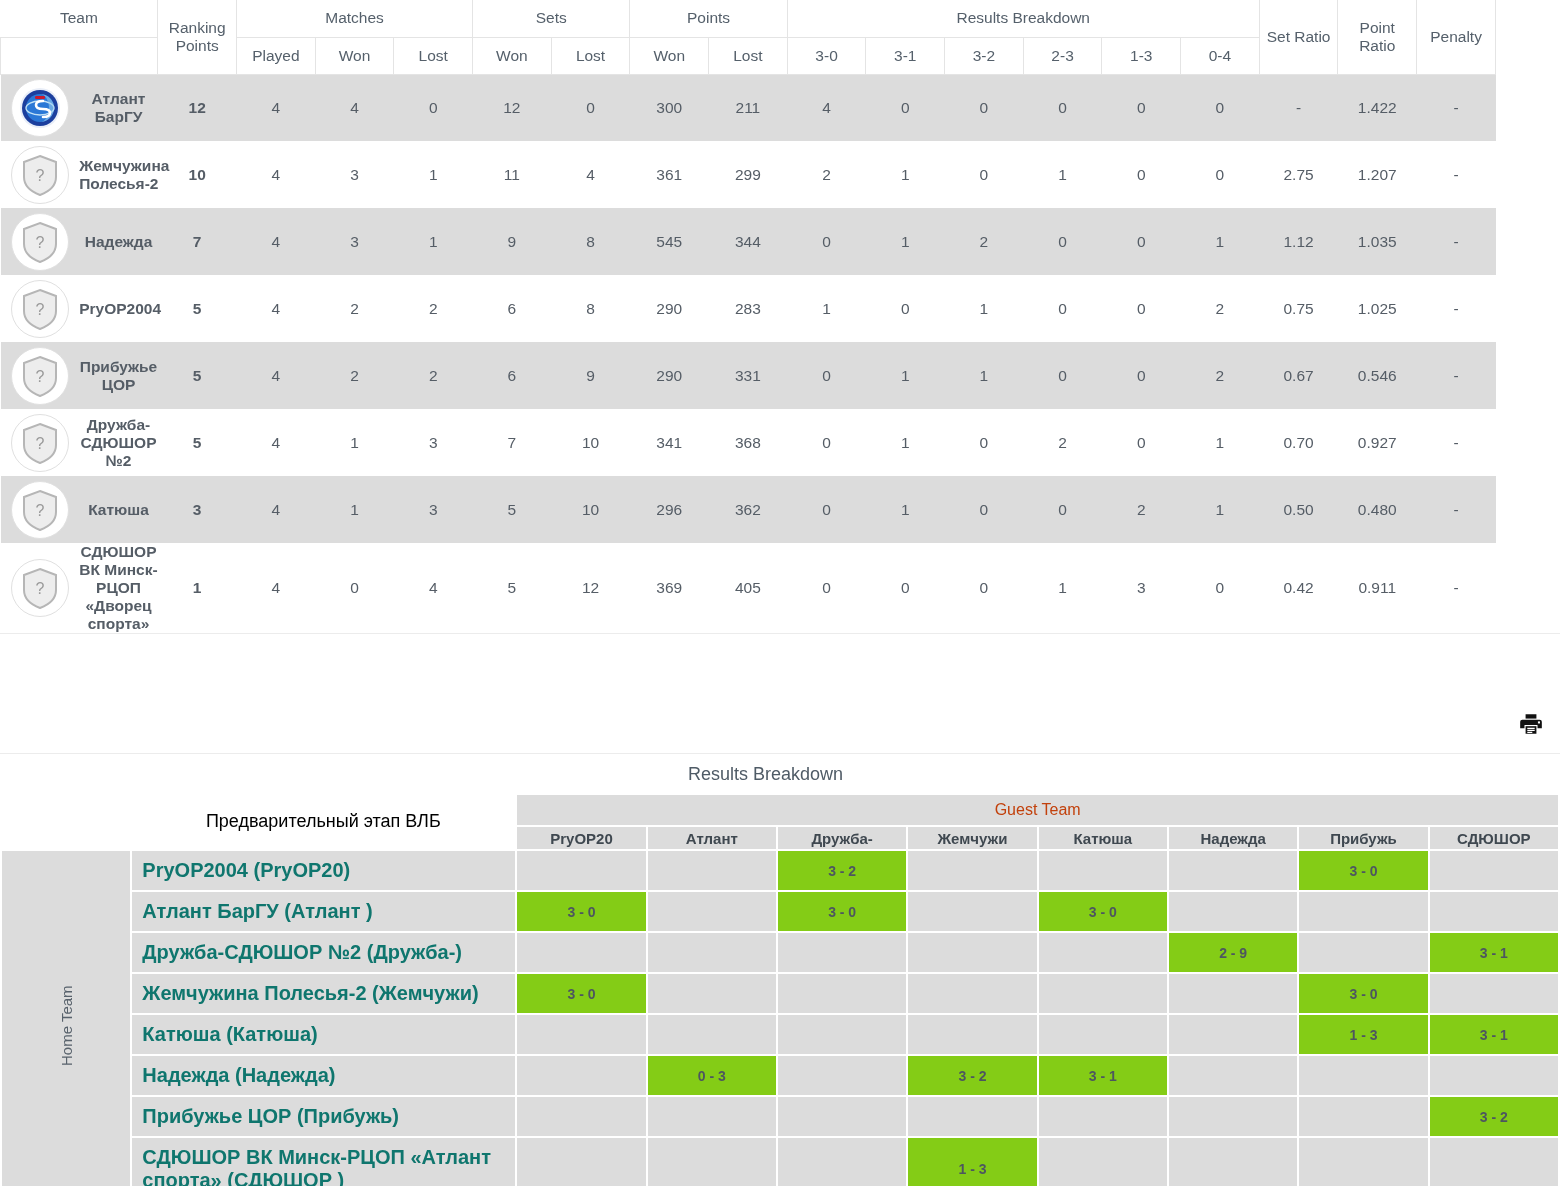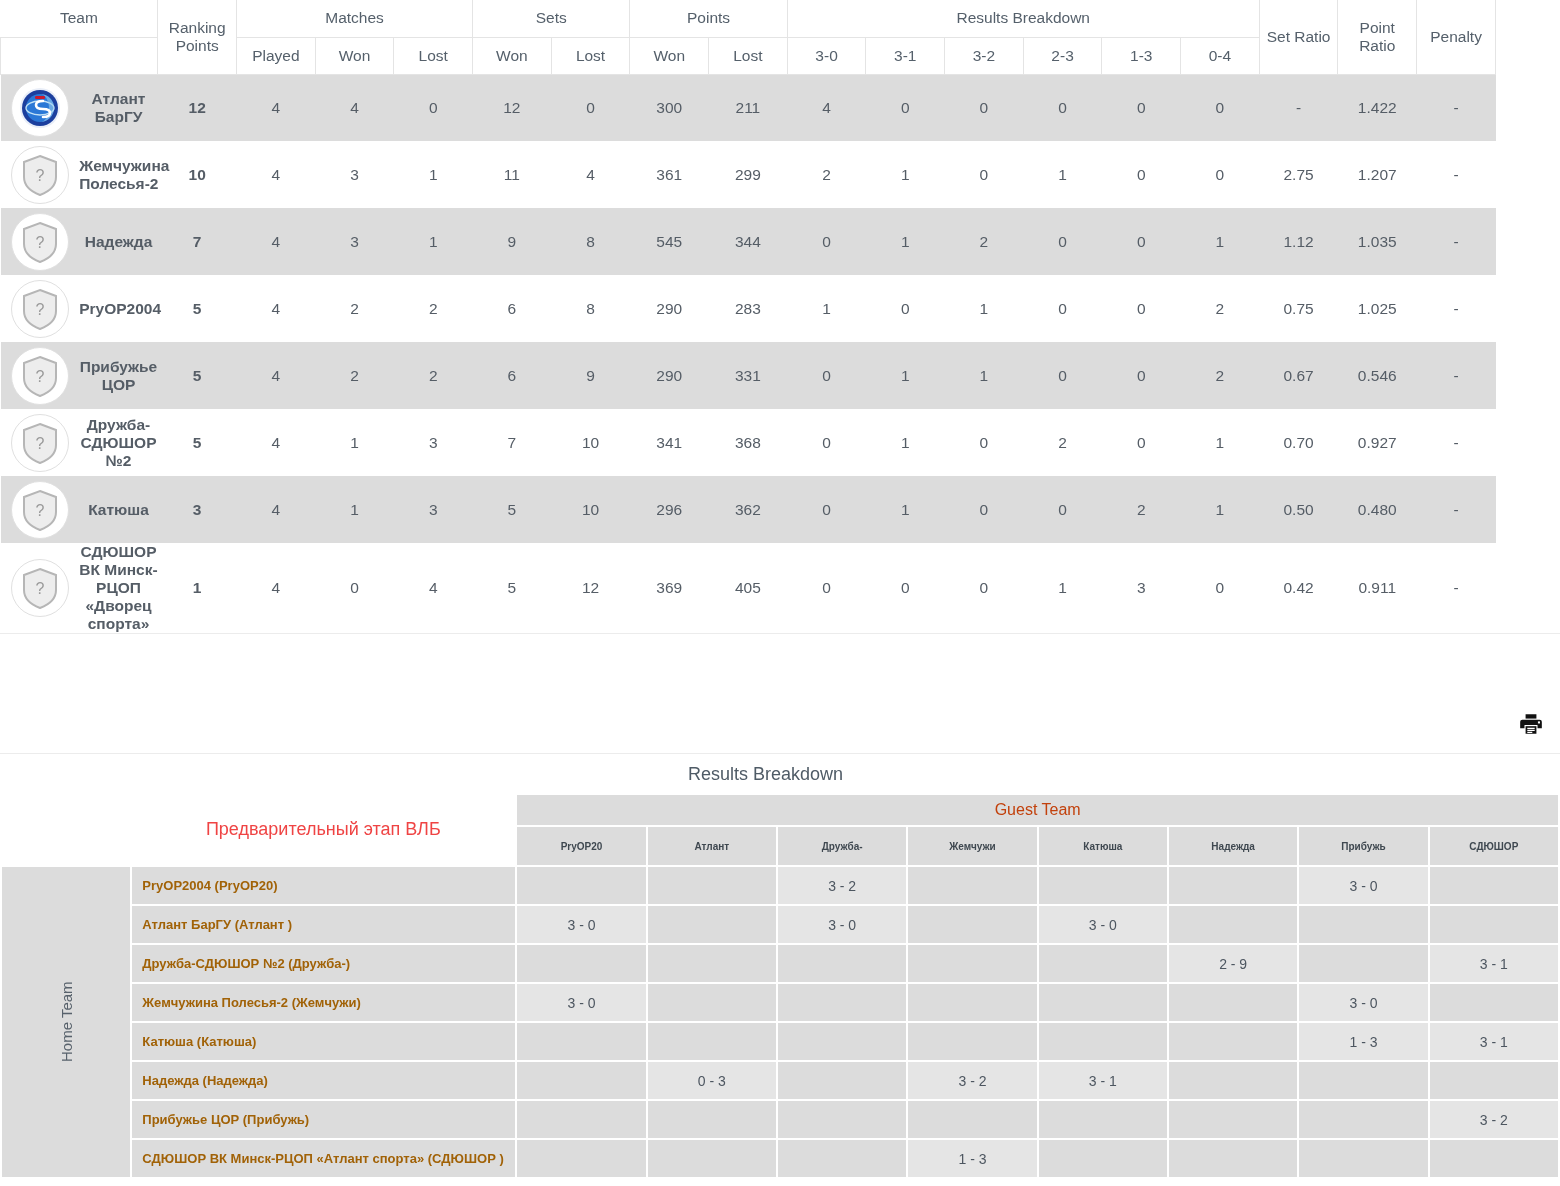--- a/index.html
+++ b/index.html
@@ -113,59 +113,59 @@
     text-align: center;
     white-space: normal;
     height: 110px;
     margin: 0 auto;
   }
   .stage-cell {
     width: 385px;
     background: #ffffff;
     text-align: center;
     font-size: 18px;
-    color: #ef4444;
+    color: #000000;
     vertical-align: middle;
     border: none !important;
   }
   .guest-hdr {
     background: #dcdcdc;
     text-align: center;
     font-size: 16px;
     font-weight: 400;
     color: #c2410c;
     height: 32px;
   }
   .guest-name {
     background: #dcdcdc;
     text-align: center;
-    font-size: 10px;
+    font-size: 15px;
     font-weight: bold;
     color: #3f4850;
-    height: 40px;
+    height: 24px;
     width: 137px;
   }
   .home-name {
     background: #dcdcdc;
     text-align: left;
-    font-size: 13px;
+    font-size: 20px;
     font-weight: bold;
-    color: #a16207;
+    color: #0f766e;
     padding: 8px 10px;
     height: 39px;
     width: 385px;
   }
   td.cellv {
     height: 39px;
     text-align: center;
     font-size: 14px;
     color: #4d5660;
     background: #dcdcdc;
   }
-  td.cellv.filled { background: #e5e5e5; }
+  td.cellv.filled { background: #84cc16; font-weight: bold; }
   .blank-top { background:#ffffff; border:none !important; }
 </style>
 </head>
 <body>
 
 <div class="standings-wrap">
   <table class="standings">
     <thead>
       <tr>
         <th class="blank" colspan="2">

